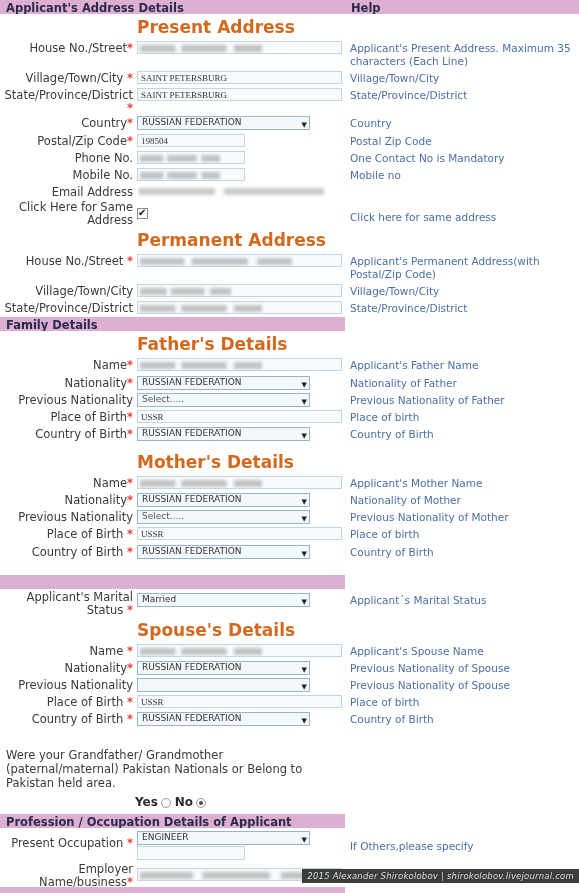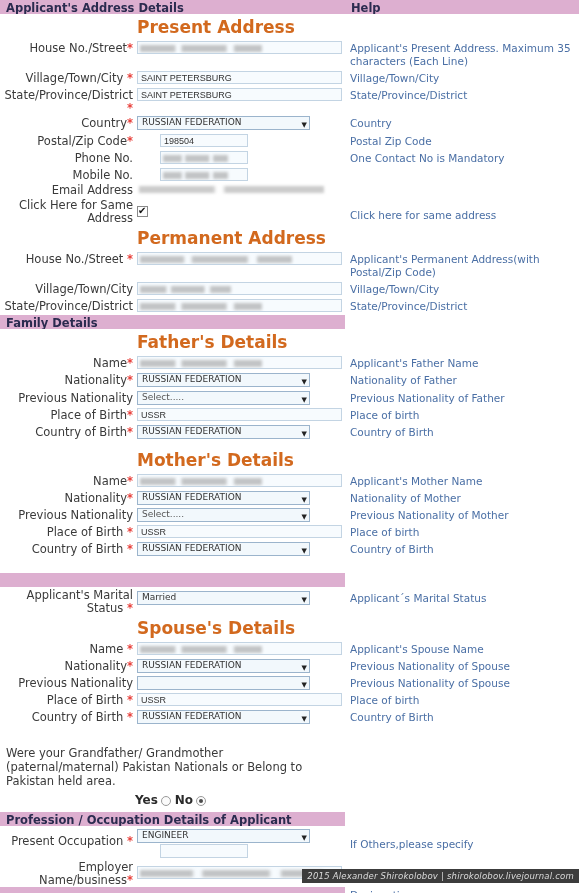--- a/index.html
+++ b/index.html
@@ -42,26 +42,26 @@
          font-size: 11.5px; color: #3a3a3a; line-height: 13px;
          padding-top: 2px; padding-right: 0; box-sizing: border-box; }
   .fld { flex: 1 1 auto; padding-left: 4px; box-sizing: border-box; }
   .req { color: #e8413c; font-weight: bold; }
 
   
   .inp {
     border: 1px solid #c3d4e3; background: #f7fbfe;
     height: 13px; line-height: 13px; font-size: 9px;
     color: #333; padding: 0 3px; box-sizing: border-box;
-    font-family: Liberation Sans, sans-serif;
+    font-family: Liberation Serif, serif;
     display: block; margin: 1px 0;
     overflow: hidden; white-space: nowrap;
   }
   .inp.w-full { width: 205px; }
-  .inp.w-mid  { width: 88px; margin-left: 23px; }
+  .inp.w-mid  { width: 108px; }
   .sel {
     border: 1px solid #9bb4cc; background: #f2f8fc;
     height: 14px; line-height: 13px; font-size: 9px;
     color: #333; box-sizing: border-box; width: 173px;
     display: flex; align-items: flex-end; justify-content: space-between;
     padding: 0 2px 0 4px; margin: 1px 0;
   }
   .sel .caret { font-size: 7px; color: #222; line-height: 1; }
   .sel .placeholder { color: #555; }
 
@@ -218,20 +218,21 @@
 
   <div class="row">
     <div class="col-form">
       <div class="fr">
         <div class="lbl">Mobile No.</div>
         <div class="fld">
           <div class="inp w-mid blur b75"></div>
         </div>
       </div>
     </div>
+    <div class="col-help">Mobile no</div>
   </div>
 
   <div class="row">
     <div class="col-form">
       <div class="fr">
         <div class="lbl">Email Address</div>
         <div class="fld">
           <span class="blur-text"></span>
         </div>
       </div>

